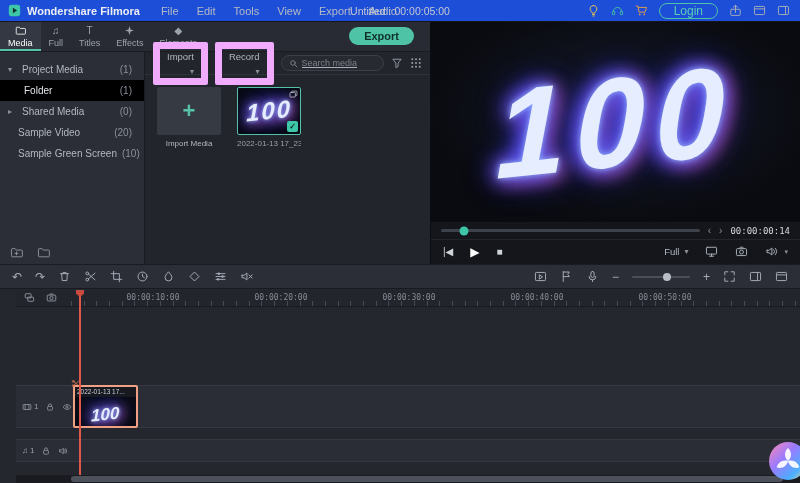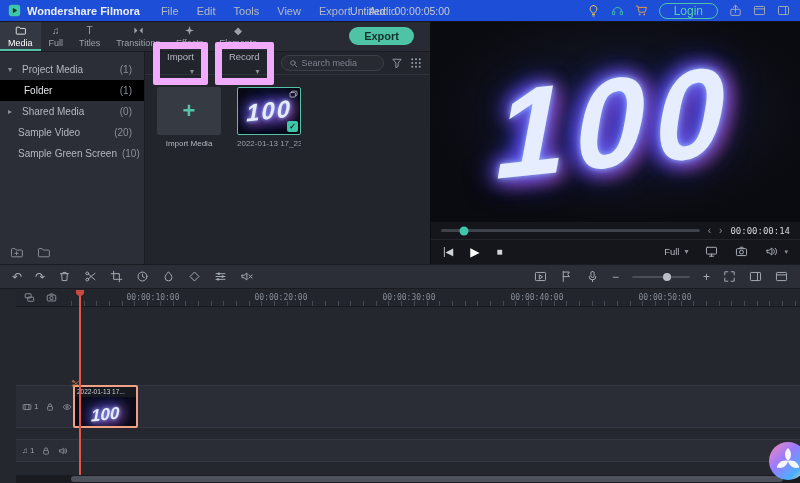--- a/index.html
+++ b/index.html
@@ -50,21 +50,21 @@
   .media-panel { position:absolute; top:52px; left:145px; width:285px; height:212px; background:#22252c; }
   .media-toolbar { height:23px; display:flex; align-items:center; gap:7px; padding:0 8px;
     border-bottom:1px solid #2f323a; }
   .dropdown { display:flex; align-items:flex-end; gap:5px; border:7px solid #f0abfc; border-radius:2px;
     padding:2px 7px; font-size:9.5px; color:#b2b7c0; white-space:nowrap;flex-direction:column; }
   .chev { font-size:8px; color:#8a8f99; }
   .search-box { flex:1; min-width:60px; display:flex; align-items:center; gap:4px; background:#272a31;
     border:1px solid #3c3f48; border-radius:9px; height:16px; padding:0 7px; }
   .search-box svg { width:9px; height:9px; color:#8a8f99; flex:none; }
   .search-box input { flex:1; min-width:0; background:transparent; border:0; outline:0; font-size:9px;
-    color:#aab0b9; font-family:inherit; }
+    color:#aab0b9; font-family:inherit;text-decoration:underline; }
   .search-box input::placeholder { color:#7d828c; }
   .mt-icon svg { width:12px; height:12px; color:#9aa0aa; }
   .tiles { display:flex; gap:16px; padding:12px; }
   .tile { width:64px; }
   .tile-thumb { position:relative; width:64px; height:48px; background:#363a43; border-radius:2px;
     display:flex; align-items:center; justify-content:center; overflow:hidden; }
   .tile.selected .tile-thumb { border:1px solid #55c1a7; }
   .clipthumb { background: radial-gradient(ellipse at 50% 45%, #171a2e 0%, #0a0b12 75%); }
   .plus { color:#55c1a7; font-size:22px; font-weight:bold; line-height:1; }
   .badge-type { position:absolute; top:2px; right:2px; color:#dfe2e8; }
@@ -434,28 +434,20 @@
       <span class="ti">♫</span>
       <span>Full</span>
     </span>
     <span class="tab">
       <span class="ti">T</span>
       <span>Titles</span>
     </span>
     <span class="tab">
       <span class="ti">
           <svg>
-            <use href="#i-transitions"></use>
-          </svg>
-        </span>
-      <span>Transitions</span>
-    </span>
-    <span class="tab">
-      <span class="ti">
-          <svg>
             <use href="#i-star"></use>
           </svg>
         </span>
       <span>Effects</span>
     </span>
     <span class="tab">
       <span class="ti">◆</span>
       <span>Elements</span>
     </span>
     <button class="export-btn">Export</button>

